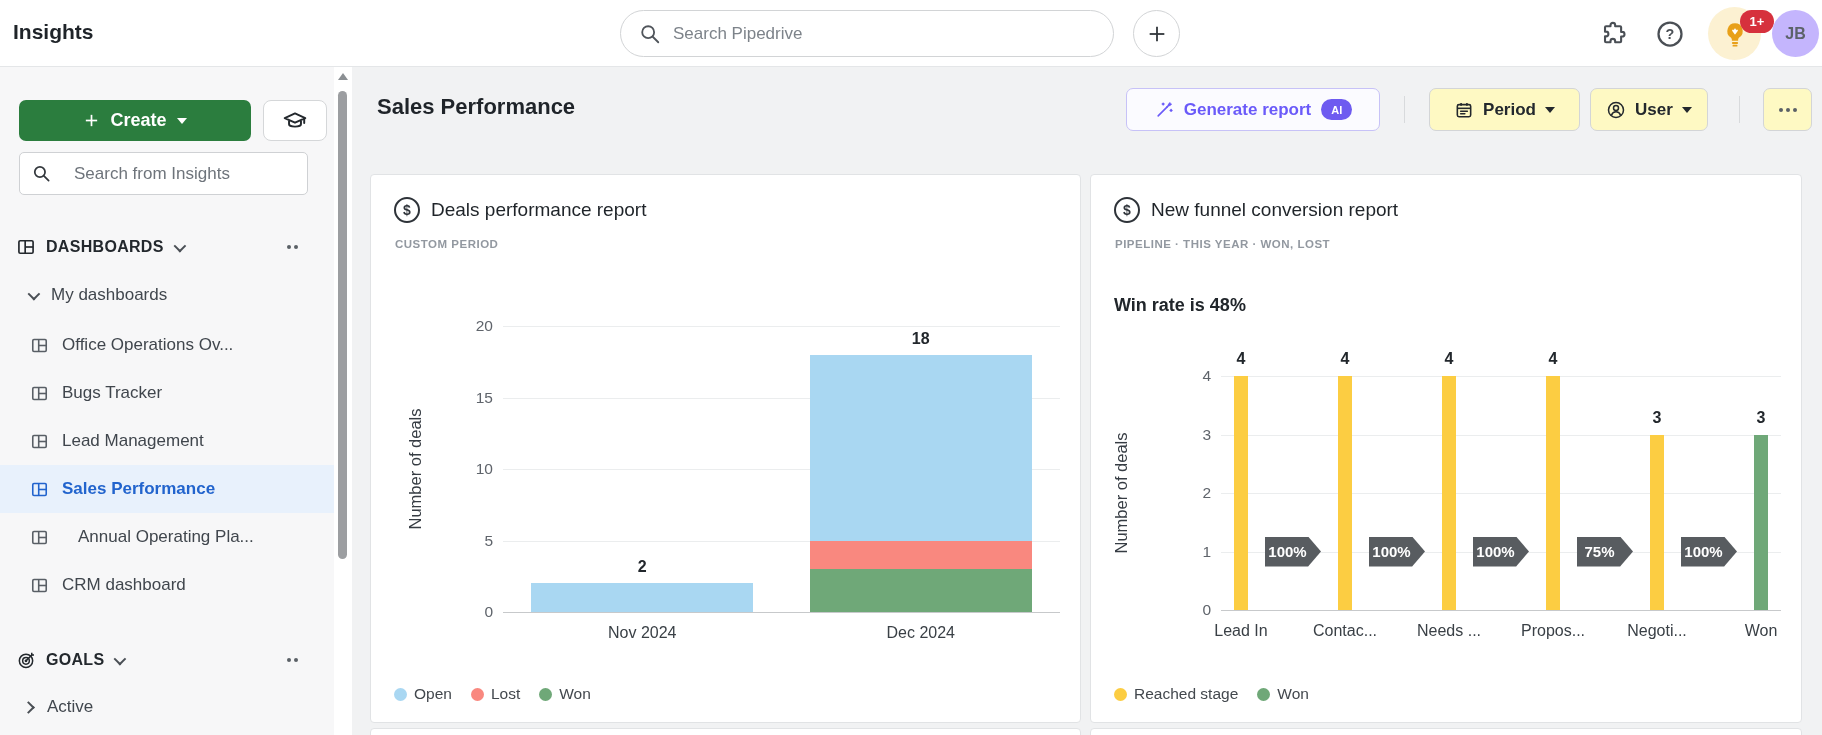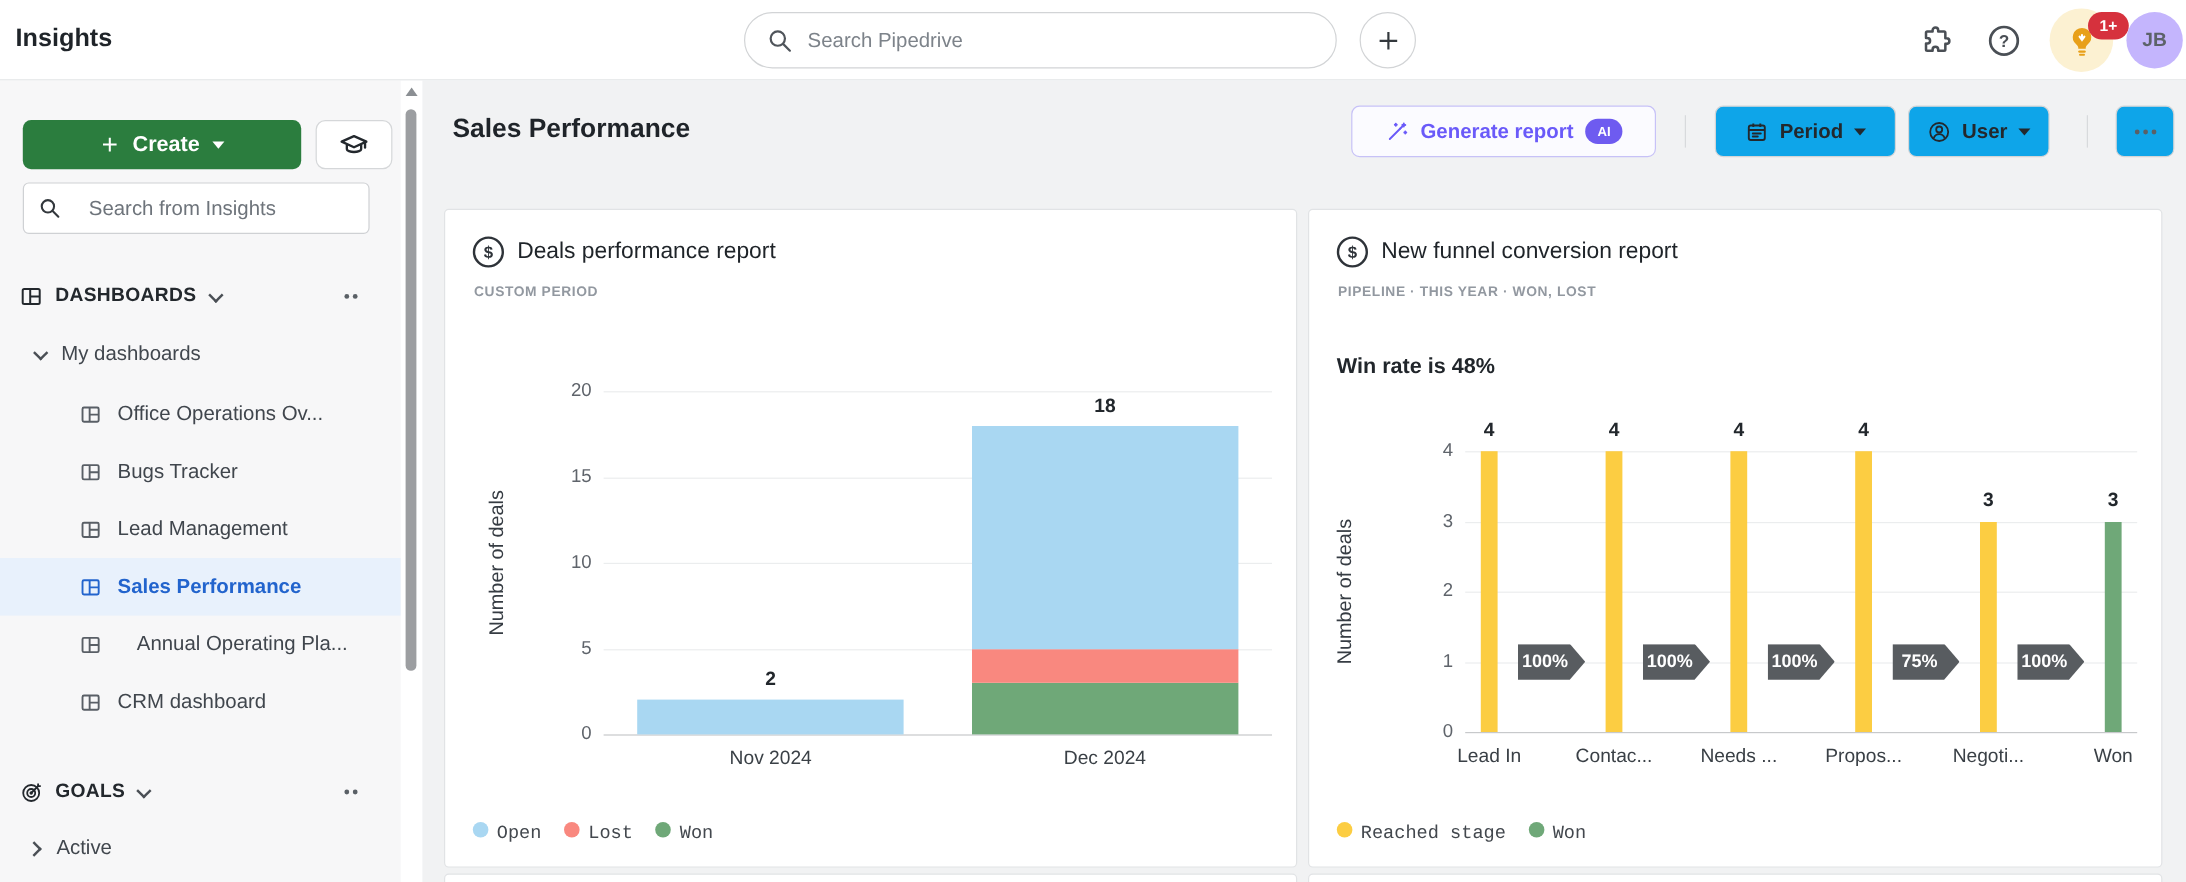--- a/index.html
+++ b/index.html
@@ -48,21 +48,21 @@
                   padding-left:16px; gap:10px; font-size:16px; font-weight:bold; color:#23282d;
                   letter-spacing:.3px; }
   .section-head .more-dots { position:absolute; right:36px; }
   .chev { display:inline-block; width:9px; height:9px; border-right:2px solid #4a4f55;
           border-bottom:2px solid #4a4f55; }
   .chev.down { transform:rotate(45deg) translateY(-2px); }
   .chev.right { transform:rotate(-45deg); }
   .group-row { position:absolute; left:0; width:334px; height:34px; display:flex; align-items:center;
                padding-left:24px; gap:14px; font-size:17px; color:#41474e; }
   .nav-item { position:absolute; left:0; width:334px; height:48px; display:flex; align-items:center;
-              padding-left:66px; gap:13px; font-size:17px; color:#40464d; cursor:pointer; }
+              padding-left:30px; gap:13px; font-size:17px; color:#40464d; cursor:pointer; }
   .nav-item svg { color:#595f66; flex:0 0 auto; }
   .nav-item.selected { background:#e8f1fc; color:#2264cd; font-weight:bold; }
   .nav-item.selected svg { color:#2264cd; }
   .more-dots { display:flex; gap:3px; }
   .more-dots i { width:4px; height:4px; border-radius:50%; background:#5a6066; }
 
   
   .side-scroll { position:absolute; left:334px; top:67px; width:18px; height:668px; background:#ffffff; }
   .side-scroll .arrow-up { position:absolute; left:4px; top:6px; width:0; height:0;
       border-left:5px solid transparent; border-right:5px solid transparent; border-bottom:7px solid #8b8f93; }
@@ -71,21 +71,21 @@
 
   
   .main { position:absolute; left:352px; top:67px; width:1470px; height:668px; background:#f1f2f3; }
   .page-title { position:absolute; left:25px; top:27px; font-size:22px; font-weight:bold; color:#1f2429; }
   .gen-report { position:absolute; left:774px; top:21px; width:254px; height:43px; background:#fbfbff;
                 border:1px solid #c7c2f7; border-radius:7px; display:flex; align-items:center;
                 justify-content:center; gap:10px; color:#6a5af9; font-size:17px; font-weight:bold; }
   .ai-pill { background:#6e5bf0; color:#fff; font-size:11px; font-weight:bold; border-radius:11px;
              width:31px; height:21px; display:flex; align-items:center; justify-content:center; }
   .vdiv { position:absolute; top:29px; width:1px; height:27px; background:#d8dadc; }
-  .hdr-btn { position:absolute; top:21px; height:43px; background:#0ea5e9; border:1px solid #d3d5d7;
+  .hdr-btn { position:absolute; top:21px; height:43px; background:#fef9c3; border:1px solid #d3d5d7;
              border-radius:7px; display:flex; align-items:center; justify-content:center; gap:9px;
              font-size:17px; color:#23282d; font-weight:bold; }
   .hdr-btn .caret { border-top-color:#23282d; }
 
   
   .card { position:absolute; top:107px; height:549px; background:#fff; border:1px solid #e1e3e5;
           border-radius:4px; }
   .card-head { position:absolute; left:23px; top:22px; display:flex; align-items:center; gap:11px; }
   .card-title { font-size:19px; font-weight:normal; color:#1f2429; }
   .dollar-ic { width:26px; height:26px; border:2px solid #2e3339; border-radius:50%; display:flex;
@@ -101,21 +101,21 @@
   .ylab { position:absolute; font-size:16.5px; color:#363c43; white-space:nowrap;
           transform:translate(-50%,-50%) rotate(-90deg); }
   .bar-seg { position:absolute; }
   .bar-total { position:absolute; text-align:center; font-size:16px; font-weight:bold; color:#22272c; }
   .xlab { position:absolute; text-align:center; font-size:16px; color:#3a4046; white-space:nowrap; }
   .conv-badge { position:absolute; width:56px; height:30px; background:#585c60; color:#fff;
                 font-size:15px; font-weight:bold; display:flex; align-items:center; justify-content:center;
                 padding-right:11px;
                 clip-path:polygon(0 0, 77% 0, 100% 50%, 77% 100%, 0 100%); }
   .legend { position:absolute; left:23px; top:510px; display:flex; gap:19px; align-items:center; }
-  .legend-item { display:flex; gap:7px; font-size:15.5px; color:#43484e;font-family:Liberation Mono, monospace; }
+  .legend-item { display:flex; align-items:center; gap:7px; font-size:15.5px; color:#43484e; }
   .legend-dot { width:13px; height:13px; border-radius:50%; }
 
   .card-partial { position:absolute; top:661px; height:80px; background:#fff;
                   border:1px solid #e1e3e5; border-radius:4px; }
 </style>
 </head>
 <body>
 
 <div class="topbar">
   <div class="app-title">Insights</div>

